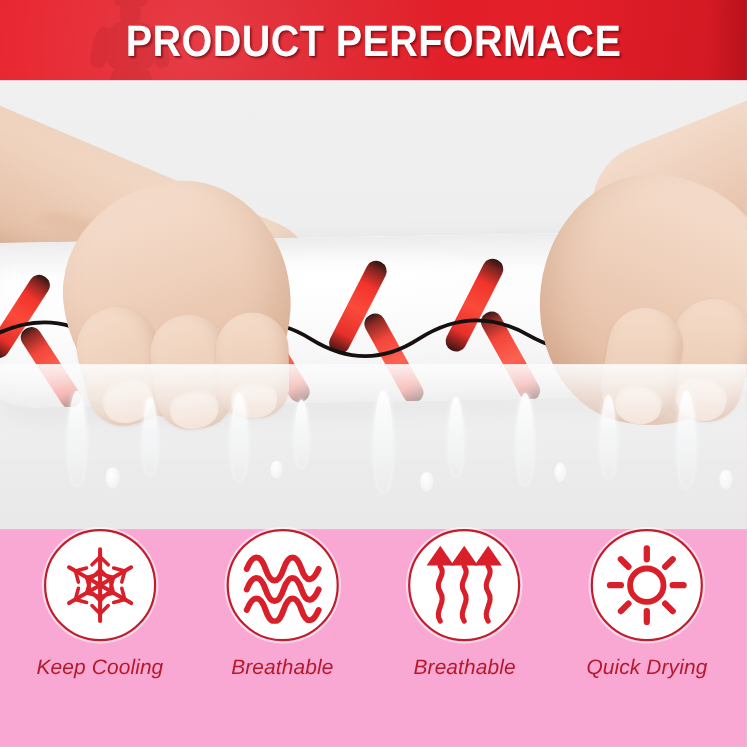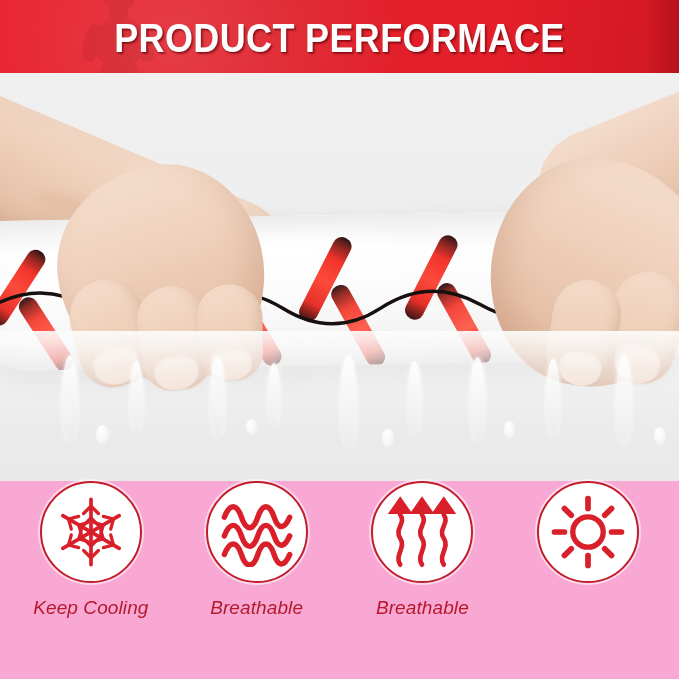--- a/index.html
+++ b/index.html
@@ -418,16 +418,17 @@
             <line x1="50" y1="81" x2="50" y2="94"></line>
             <line x1="6" y1="50" x2="19" y2="50"></line>
             <line x1="81" y1="50" x2="94" y2="50"></line>
             <line x1="19" y1="19" x2="28" y2="28"></line>
             <line x1="72" y1="72" x2="81" y2="81"></line>
             <line x1="81" y1="19" x2="72" y2="28"></line>
             <line x1="28" y1="72" x2="19" y2="81"></line>
           </g>
         </svg>
       </div>
+      <div class="feature-label">Quick Drying</div>
     </div>
 
   </div>
 </div>
 
 </body></html>

